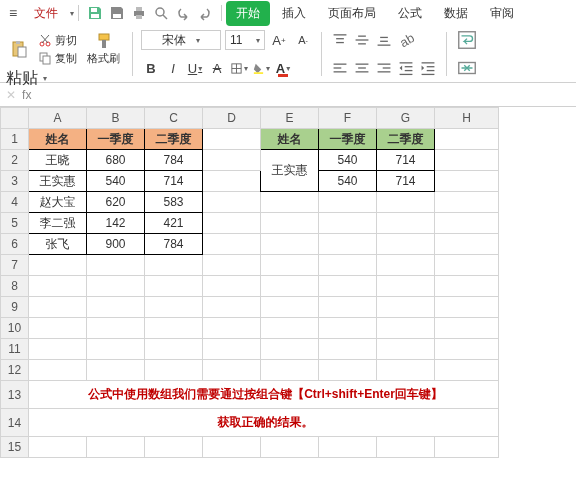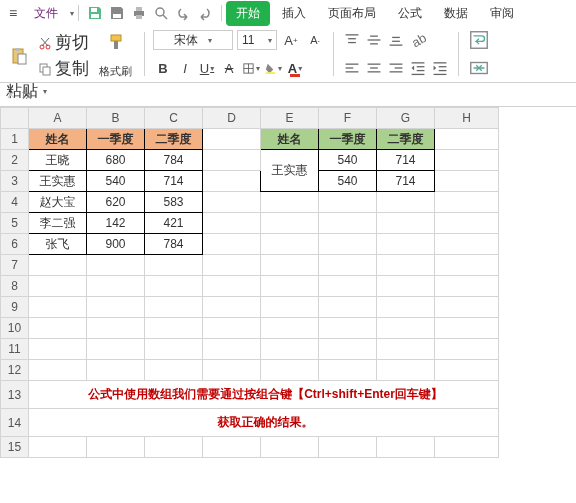--- a/index.html
+++ b/index.html
@@ -1,31 +1,31 @@
 <!DOCTYPE html>
 <html><head>
 <meta charset="utf-8">
 <style>
 *{box-sizing:border-box;margin:0;padding:0;font-family:"Microsoft YaHei",SimSun,sans-serif}
 body{background:#fff;font-size:12px;color:#333;width:576px;height:503px;overflow:hidden}
 .ribbon{background:#fff;border-bottom:1px solid #d0d0d0}
 .tabs{display:flex;align-items:center;height:26px;padding:0 4px;gap:2px}
 .menu-icon{width:18px;text-align:center;font-size:14px;color:#555}
 .tab{padding:4px 10px;font-size:12px;color:#333;cursor:pointer}
-.tab.file{color:#701a75}
+.tab.file{color:#b91c1c}
 .tab.active{background:#22b14c;color:#fff;border-radius:4px}
 .qat{display:flex;gap:6px;padding:0 4px;align-items:center}
 .qat-ic{width:16px;height:16px;display:flex;align-items:center;justify-content:center;color:#666;font-size:12px}
 .sep{width:1px;height:16px;background:#ccc;margin:0 2px}
 .toolbar{display:flex;align-items:stretch;padding:4px 6px;gap:8px;height:56px}
 .group{display:flex;flex-direction:column;justify-content:space-between}
 .grp-row{display:flex;align-items:center;gap:4px}
-.big-btn{display:flex;flex-direction:column;align-items:center;justify-content:center;padding:2px 4px;gap:13px;font-size:11px;color:#333}
+.big-btn{display:flex;flex-direction:column;align-items:center;justify-content:center;padding:2px 4px;gap:1px;font-size:11px;color:#333}
 .big-btn svg{width:18px;height:18px}
-.sm-btn{display:flex;align-items:center;gap:3px;font-size:17px;color:#333;padding:1px 2px}
+.sm-btn{display:flex;align-items:center;gap:3px;font-size:11px;color:#333;padding:1px 2px}
 .sm-btn svg,.ic{width:14px;height:14px}
 .font-sel{border:1px solid #ccc;height:20px;font-size:12px;padding:0 20px;background:#fff;display:flex;align-items:center;min-width:80px;justify-content:space-between}
 .size-sel{border:1px solid #ccc;height:20px;font-size:12px;padding:0 4px;background:#fff;display:flex;align-items:center;width:40px;justify-content:space-between}
 .fmt-row{display:flex;gap:2px;align-items:center}
 .fbtn{width:20px;height:20px;display:flex;align-items:center;justify-content:center;font-size:13px;color:#444;border:1px solid transparent}
 .dd{font-size:8px;color:#666;margin-left:1px}
 .vsep{width:1px;background:#d0d0d0;margin:2px 0}
 .namebox-row{display:flex;align-items:center;height:24px;border-bottom:1px solid #d0d0d0;background:#fff}
 .namebox{width:90px;border:none;padding:2px 8px;font-size:12px;text-align:center;border-right:1px solid #d0d0d0}
 .fx-ic{padding:0 6px;color:#888;display:flex;gap:6px;align-items:center}

